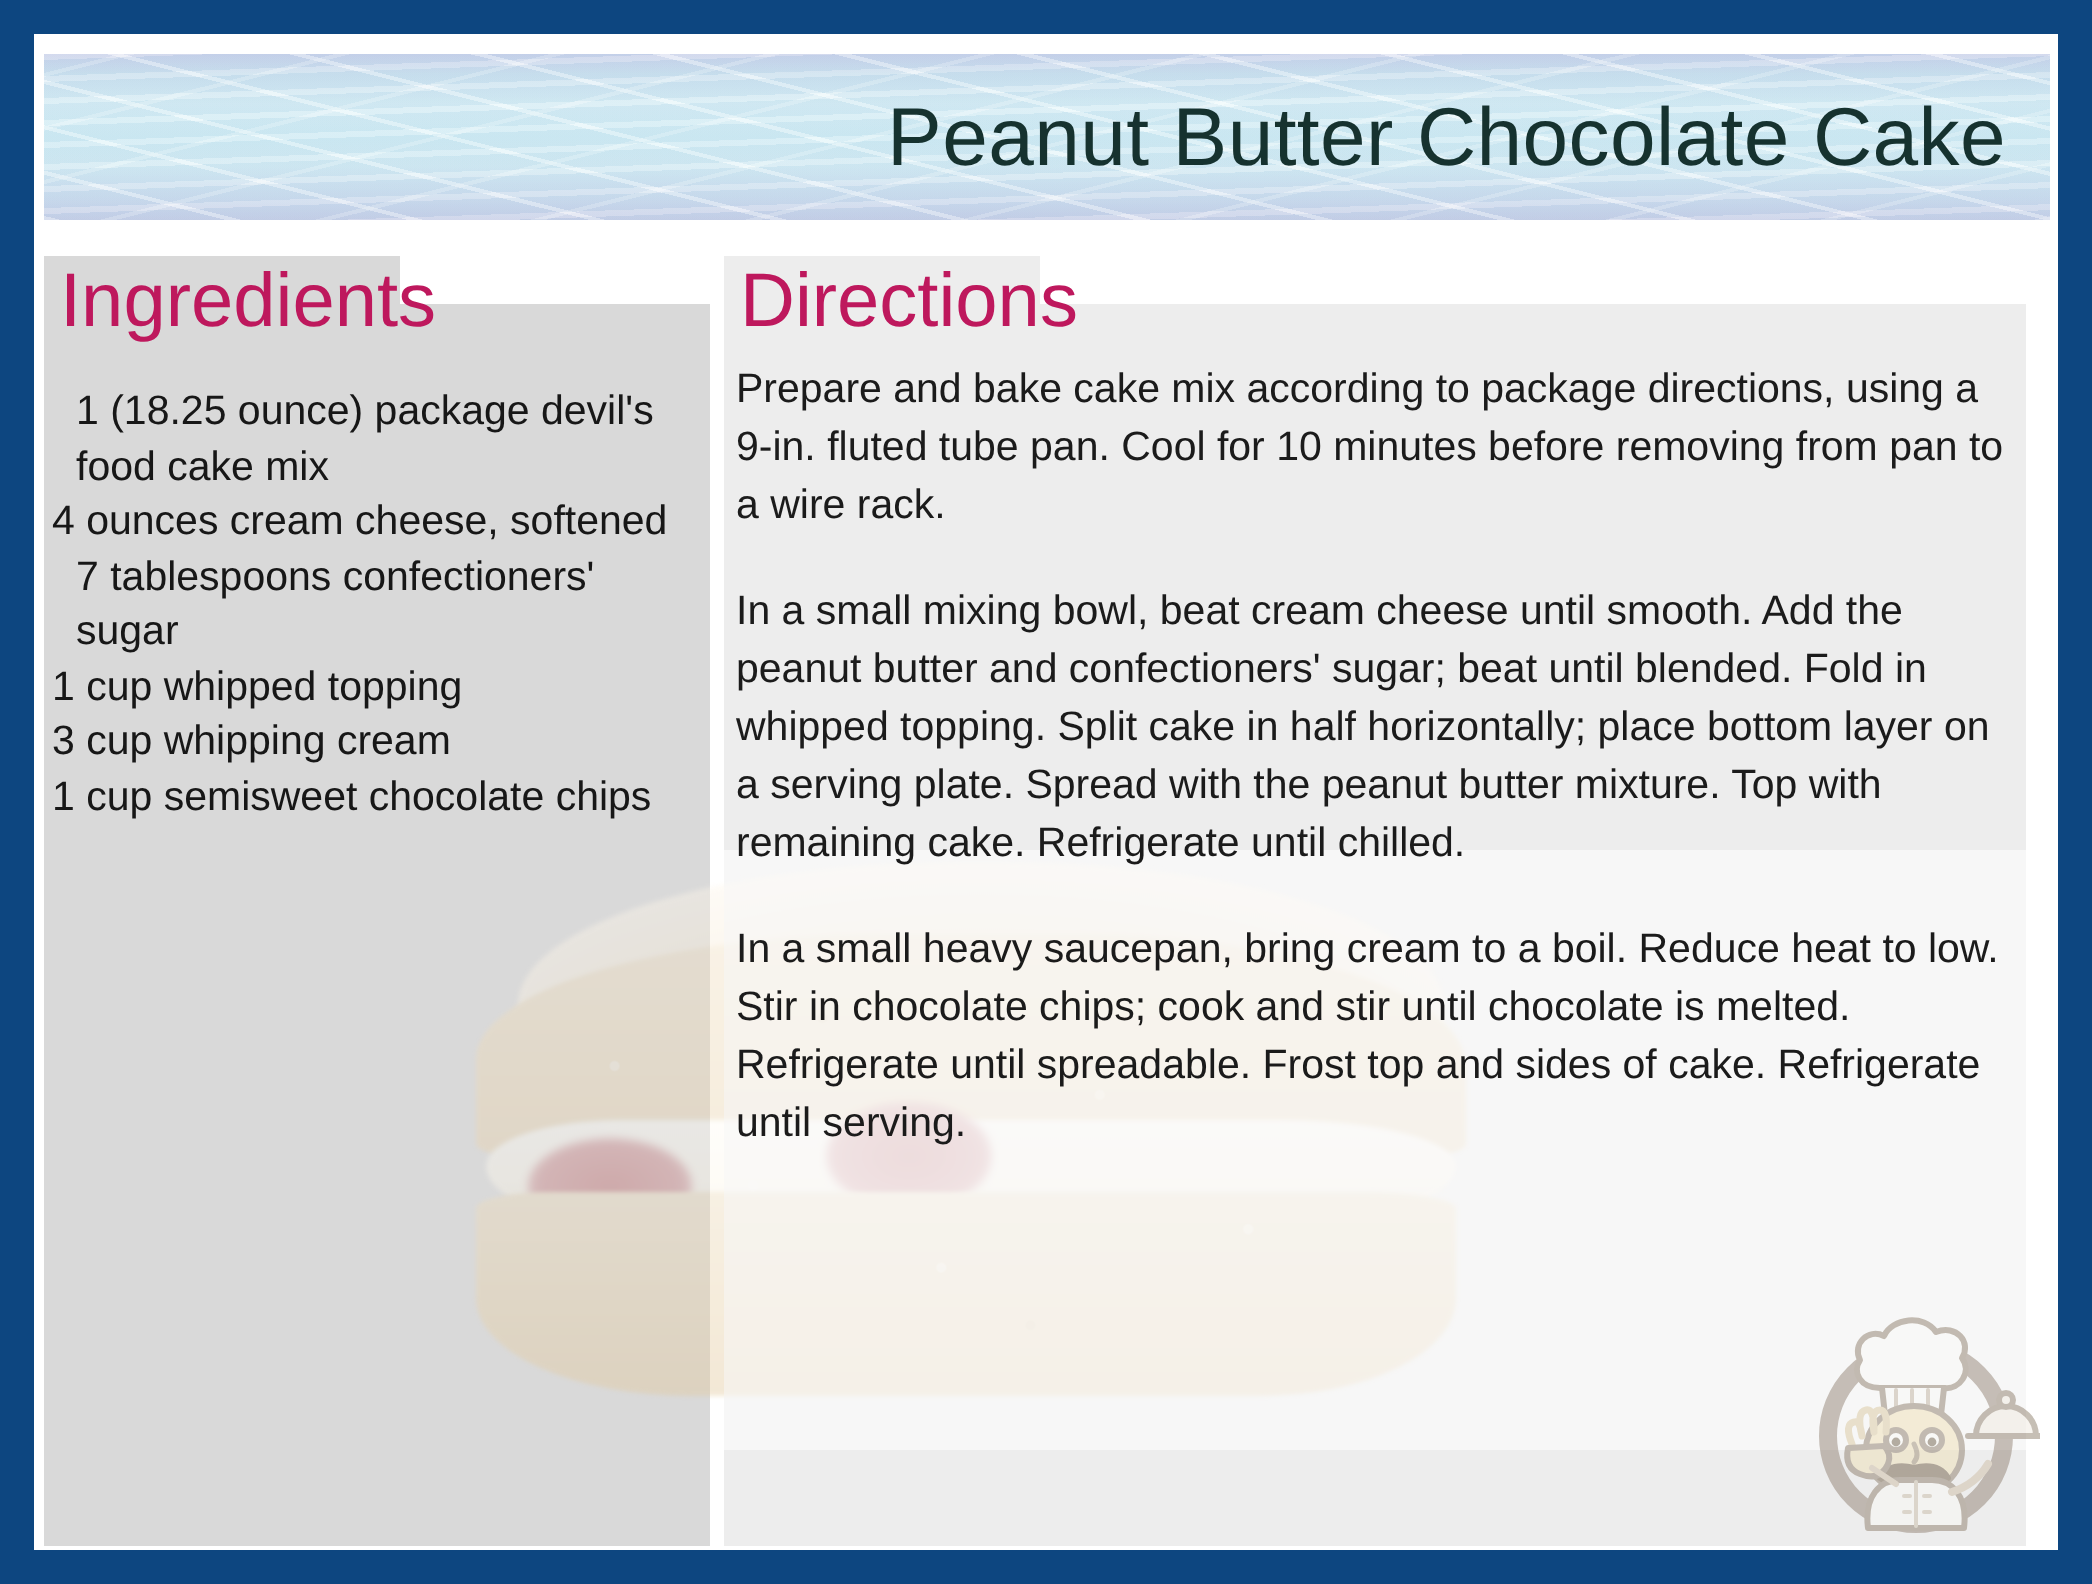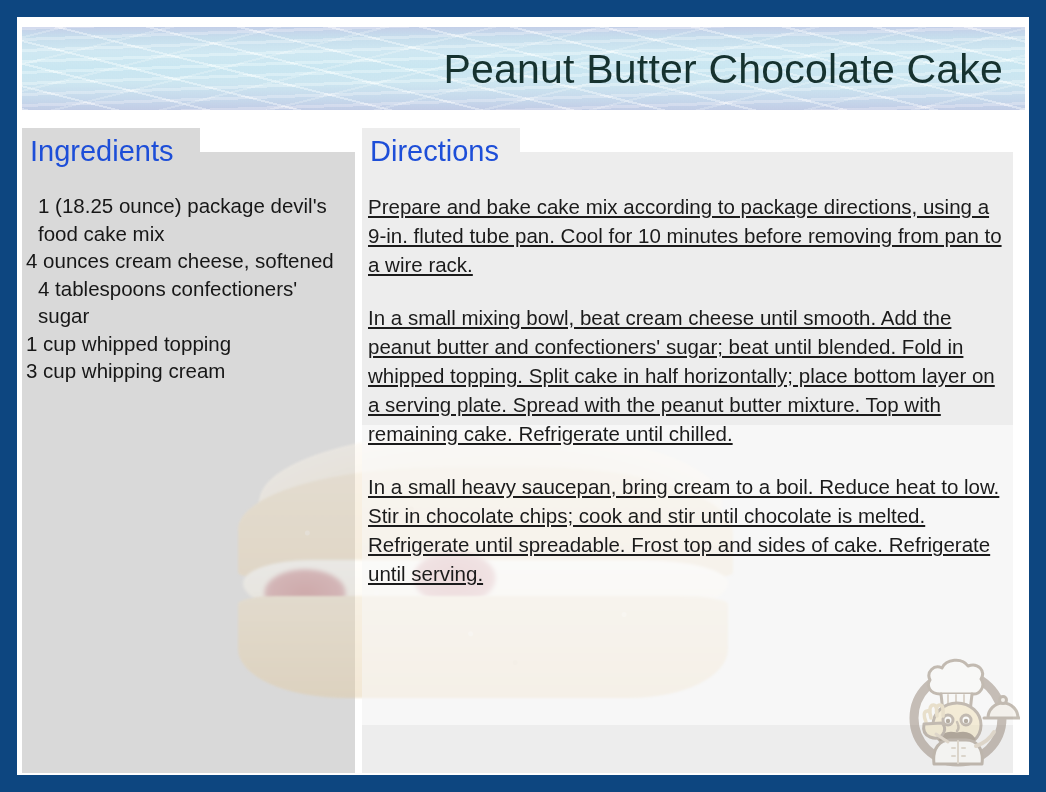--- a/index.html
+++ b/index.html
@@ -65,22 +65,22 @@
     position:absolute;left:362px;top:152px;
     width:651px;height:621px;
     background:#ededed;
   }
   .tab{
     position:absolute;
     height:47px;
     display:flex;align-items:center;
     padding-left:8px;
     box-sizing:border-box;
-    font-size:29px;
-    color:#1d4ed8;
+    font-size:38px;
+    color:#be185d;
     z-index:4;
   }
   .tab-left{left:22px;top:128px;width:178px;background:#d9d9d9;}
   .tab-right{left:362px;top:128px;width:158px;background:#ededed;}
 
   
   .cake{
     position:absolute;left:228px;top:425px;width:515px;height:300px;
     z-index:2;pointer-events:none;
     opacity:.42;
@@ -149,25 +149,25 @@
   .ingredients{
     position:absolute;left:22px;top:192px;width:333px;
     z-index:5;
     font-size:20.5px;line-height:27.5px;
     color:#171717;
     padding:0 4px 0 4px;box-sizing:border-box;
   }
   .ing-line{white-space:nowrap;}
   .ing-line.wrap{white-space:normal;margin-left:12px;}
   .directions{
-    position:absolute;left:368px;top:192px;width:645px;
+    position:absolute;left:368px;top:180px;width:645px;
     z-index:5;
     font-size:20.5px;line-height:29px;
     color:#1b1b1b;
-    padding-right:10px;box-sizing:border-box;text-decoration:underline;
+    padding-right:10px;box-sizing:border-box;
   }
   .directions p{margin:0 0 24px 0;}
   .directions p:last-child{margin-bottom:18px;}
   
   .chef{
     position:absolute;left:896px;top:642px;width:124px;height:128px;
     z-index:6;opacity:.48;pointer-events:none;
   }
 </style>
 </head>
@@ -199,23 +199,24 @@
   <div class="tab tab-left">
     <span>Ingredients</span>
   </div>
   <div class="tab tab-right">
     <span>Directions</span>
   </div>
 
   <div class="ingredients">
     <div class="ing-line wrap">1 (18.25 ounce) package devil's food cake mix</div>
     <div class="ing-line">4 ounces cream cheese, softened</div>
-    <div class="ing-line wrap">4 tablespoons confectioners' sugar</div>
+    <div class="ing-line wrap">7 tablespoons confectioners' sugar</div>
     <div class="ing-line">1 cup whipped topping</div>
     <div class="ing-line">3 cup whipping cream</div>
+    <div class="ing-line">1 cup semisweet chocolate chips</div>
   </div>
 
   <div class="directions">
     <p>Prepare and bake cake mix according to package directions, using a 9-in. fluted tube pan. Cool for 10 minutes before removing from pan to a wire rack.</p>
     <p>In a small mixing bowl, beat cream cheese until smooth. Add the peanut butter and confectioners' sugar; beat until blended. Fold in whipped topping. Split cake in half horizontally; place bottom layer on a serving plate. Spread with the peanut butter mixture. Top with remaining cake. Refrigerate until chilled.</p>
     <p>In a small heavy saucepan, bring cream to a boil. Reduce heat to low. Stir in chocolate chips; cook and stir until chocolate is melted. Refrigerate until spreadable. Frost top and sides of cake. Refrigerate until serving.</p>
   </div>
 
   <div class="chef">
     <svg viewBox="0 0 124 128" width="124" height="128" aria-hidden="true">

